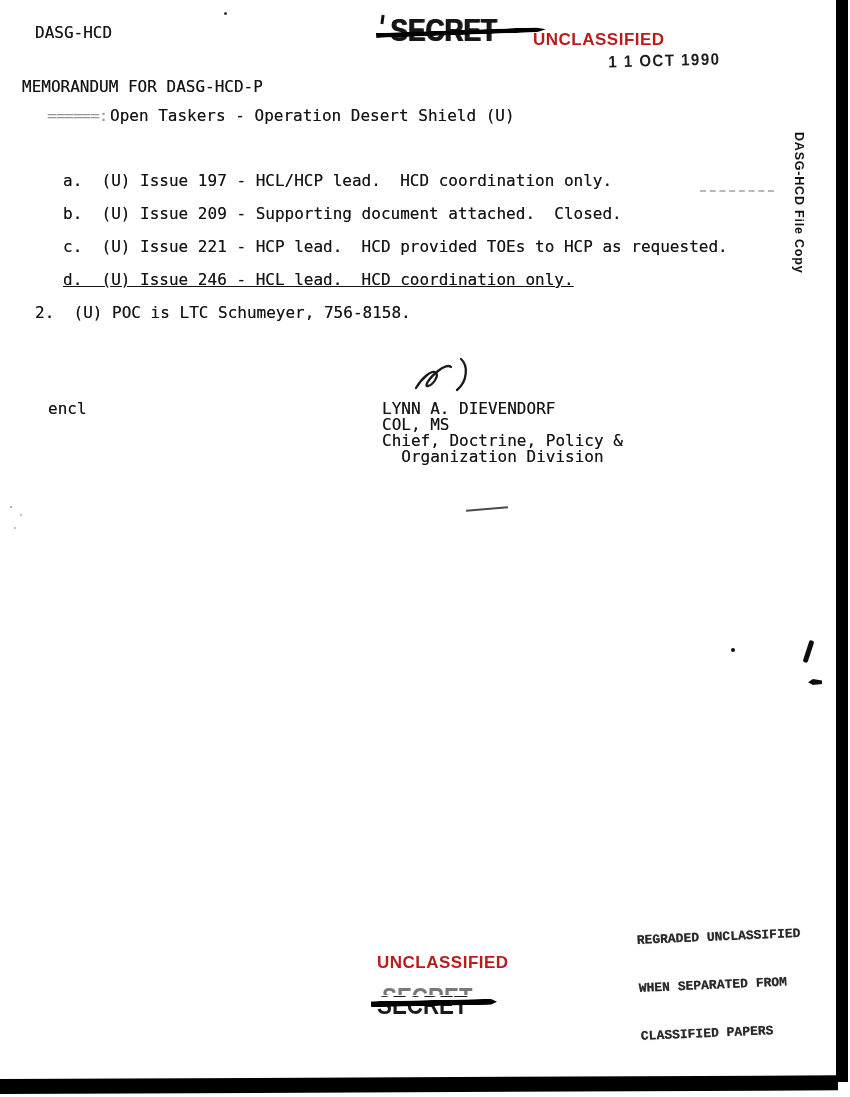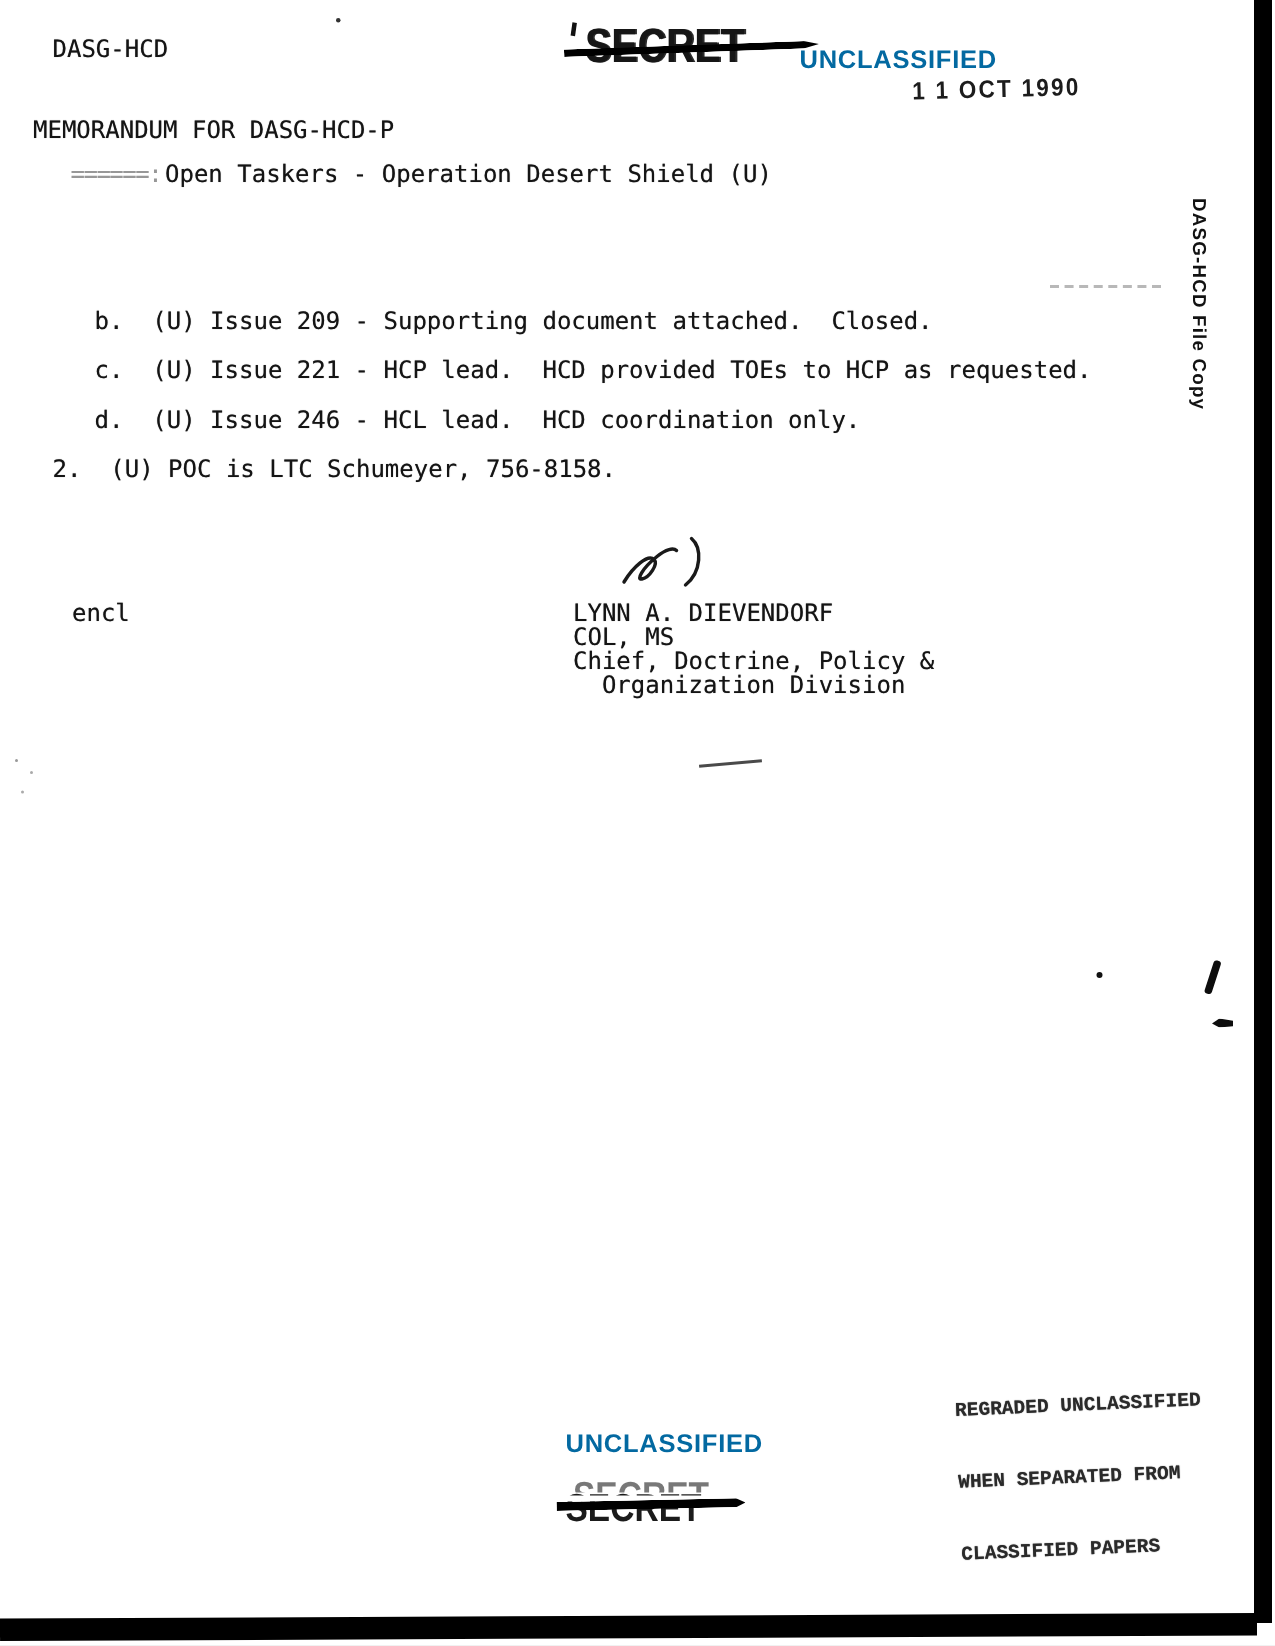--- a/index.html
+++ b/index.html
@@ -5,21 +5,21 @@
   html,body{margin:0;padding:0;background:#e8e8e8;}
   .page{position:relative;width:850px;height:1097px;background:var(--paper,#fff);
         overflow:hidden;font-family:"DejaVu Sans Mono",monospace;}
 
   
   .tw{position:absolute;font-family:"DejaVu Sans Mono",monospace;font-size:16px;
       color:var(--ink,#141414);white-space:pre;line-height:1.1;text-shadow:0 0 .5px rgba(0,0,0,.6);}
 
   
   .sansbold{position:absolute;font-family:"Liberation Sans",sans-serif;font-weight:bold;
-            color:#0369a1;white-space:pre;}
+            color:#b91c1c;white-space:pre;}
 
   .unclass-top{left:533px;top:30px;font-size:17px;letter-spacing:.5px;}
   .unclass-bottom{left:377px;top:953px;font-size:17px;letter-spacing:.5px;}
   .declass{left:132px;top:846px;font-size:18px;letter-spacing:.2px;}
 
   .date-stamp{position:absolute;left:608px;top:52px;font-family:"Liberation Sans",sans-serif;
               font-weight:bold;font-size:15px;letter-spacing:1.5px;color:#1c1c1c;
               transform:rotate(-1.5deg) scaleY(1.1);transform-origin:left top;white-space:pre;}
 
   
@@ -84,23 +84,24 @@
     <div class="strike-top"></div>
   </div>
   <div class="sansbold unclass-top">UNCLASSIFIED</div>
   <div class="date-stamp">1 1 OCT 1990</div>
 
   <div class="tw" style="left:35px;top:24px;">DASG-HCD</div>
   <div class="tw" style="left:22px;top:78px;">MEMORANDUM FOR DASG-HCD-P</div>
   <div class="tw subject-label" style="left:47px;top:107px;">======:</div>
   <div class="tw" style="left:110px;top:107px;">Open Taskers - Operation Desert Shield (U)</div>
 
+  <div class="tw" style="left:63px;top:172px;">a.  (U) Issue 197 - HCL/HCP lead.  HCD coordination only.</div>
   <div class="tw" style="left:63px;top:205px;">b.  (U) Issue 209 - Supporting document attached.  Closed.</div>
   <div class="tw" style="left:63px;top:238px;">c.  (U) Issue 221 - HCP lead.  HCD provided TOEs to HCP as requested.</div>
-  <div class="tw" style="left:63px;top:271px;">d.  (U) Issue 246 - HCL lead.  HCD coordination only.</div>
+  <div class="tw" style="left:63px;top:271px;text-decoration:underline;">d.  (U) Issue 246 - HCL lead.  HCD coordination only.</div>
   <div class="tw" style="left:35px;top:304px;">2.  (U) POC is LTC Schumeyer, 756-8158.</div>
 
   <svg class="sig-svg" width="78" height="44" viewBox="0 0 78 44">
     <path d="M8 32 C14 22, 24 13, 28 17 C31 20, 25 29, 20 30 C16 31, 20 23, 30 15 C36 10, 41 9, 43 11" fill="none" stroke="#1a1a1a" stroke-width="2.3" stroke-linecap="round"></path>
     <path d="M53 3 C60 9, 60 25, 49 34" fill="none" stroke="#1a1a1a" stroke-width="2.3" stroke-linecap="round"></path>
   </svg>
 
   <div class="tw" style="left:48px;top:400px;">encl</div>
   <div class="tw" style="left:382px;top:400px;">LYNN A. DIEVENDORF</div>
   <div class="tw" style="left:382px;top:416px;">COL, MS</div>

